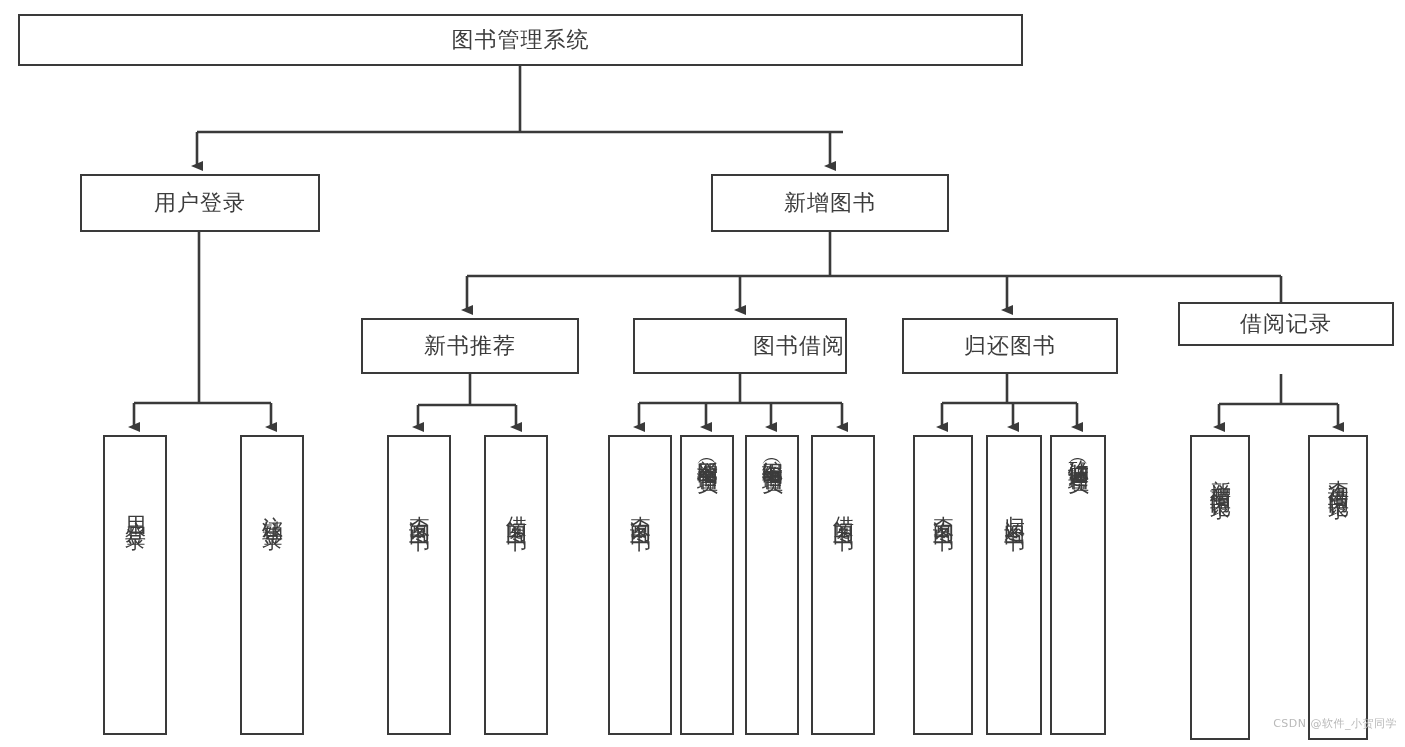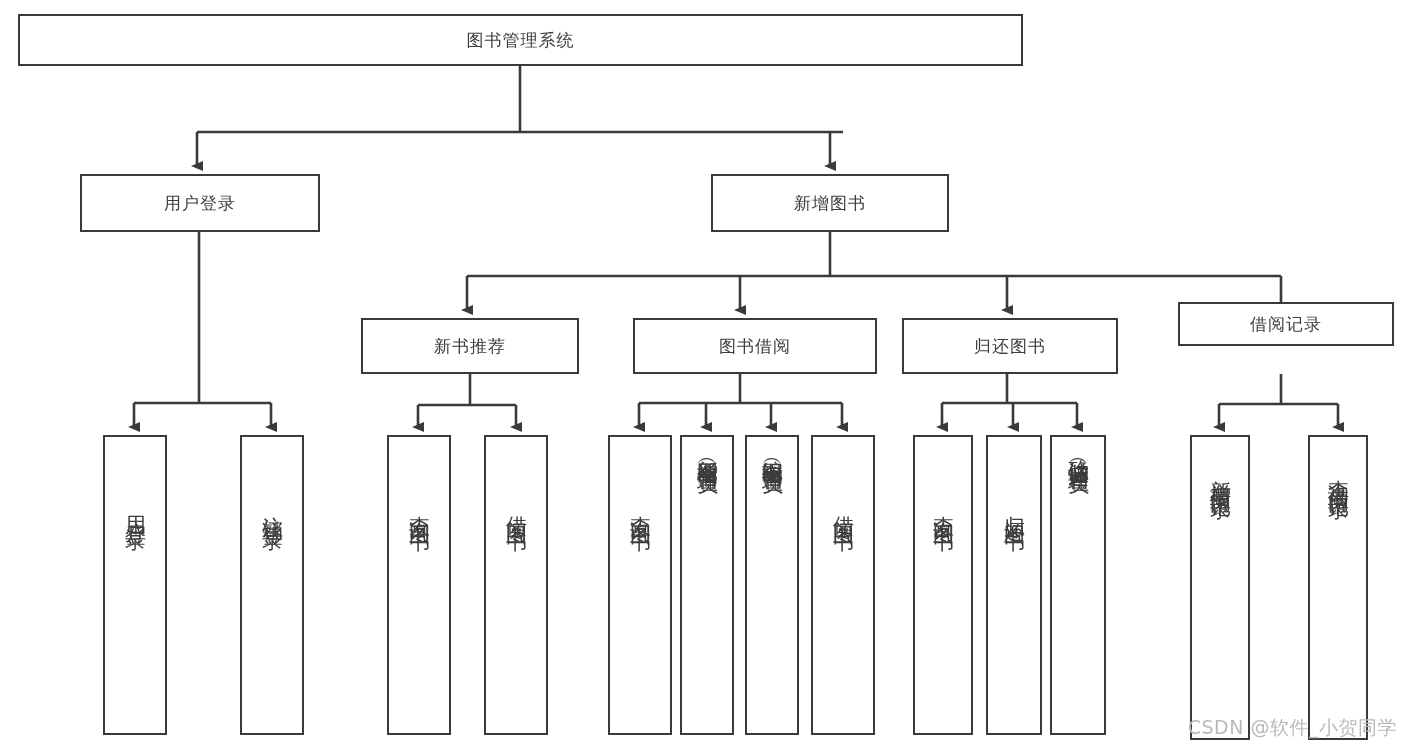--- a/index.html
+++ b/index.html
@@ -28,42 +28,42 @@
     position: absolute;
     box-sizing: border-box;
     border: 2.5px solid #3a3a3a;
     background: #ffffff;
     display: flex;
     align-items: center;
     justify-content: center;
     color: #3c3c3c;
   }
   .node-box.horiz {
-    font-size: 17px;
+    font-size: 22px;
     letter-spacing: 1px;
     line-height: 1.2;
   }
   .node-box.vert {
     writing-mode: vertical-rl;
     text-orientation: upright;
     font-size: 21px;
     letter-spacing: 5px;
     line-height: 1.1;
     justify-content: flex-start;
     padding-top: 8px;
   }
   .node-label {
     display: block;
     white-space: nowrap;
   }
   #watermark {
     position: absolute;
     right: 8px;
-    bottom: 6px;
-    font-size: 19px;
+    bottom: 16px;
+    font-size: 11px;
     color: #b9b9b9;
     letter-spacing: 0.5px;
     white-space: nowrap;
     pointer-events: none;
   }
 </style>
 </head>
 <body>
 
 <div id="diagram-root">
@@ -126,21 +126,21 @@
   <div class="node-box horiz" style="left:80px; top:174px; width:240px; height:58px;">
     <span class="node-label">用户登录</span>
   </div>
   <div class="node-box horiz" style="left:711px; top:174px; width:238px; height:58px;">
     <span class="node-label">新增图书</span>
   </div>
 
   <div class="node-box horiz" style="left:361px; top:318px; width:218px; height:56px;">
     <span class="node-label">新书推荐</span>
   </div>
-  <div class="node-box horiz" style="left:633px; top:318px; width:244px; height:56px;">
+  <div class="node-box horiz" style="left:633px; top:318px; width:214px; height:56px;justify-content:flex-end;">
     <span class="node-label">图书借阅</span>
   </div>
   <div class="node-box horiz" style="left:902px; top:318px; width:216px; height:56px;">
     <span class="node-label">归还图书</span>
   </div>
   <div class="node-box horiz" style="left:1171px; top:302px; width:216px; height:44px;margin-left:7px;">
     <span class="node-label">借阅记录</span>
   </div>
 
   <div class="node-box vert" style="left:103px; top:435px; width:64px; height:300px; padding-top:62px;">

